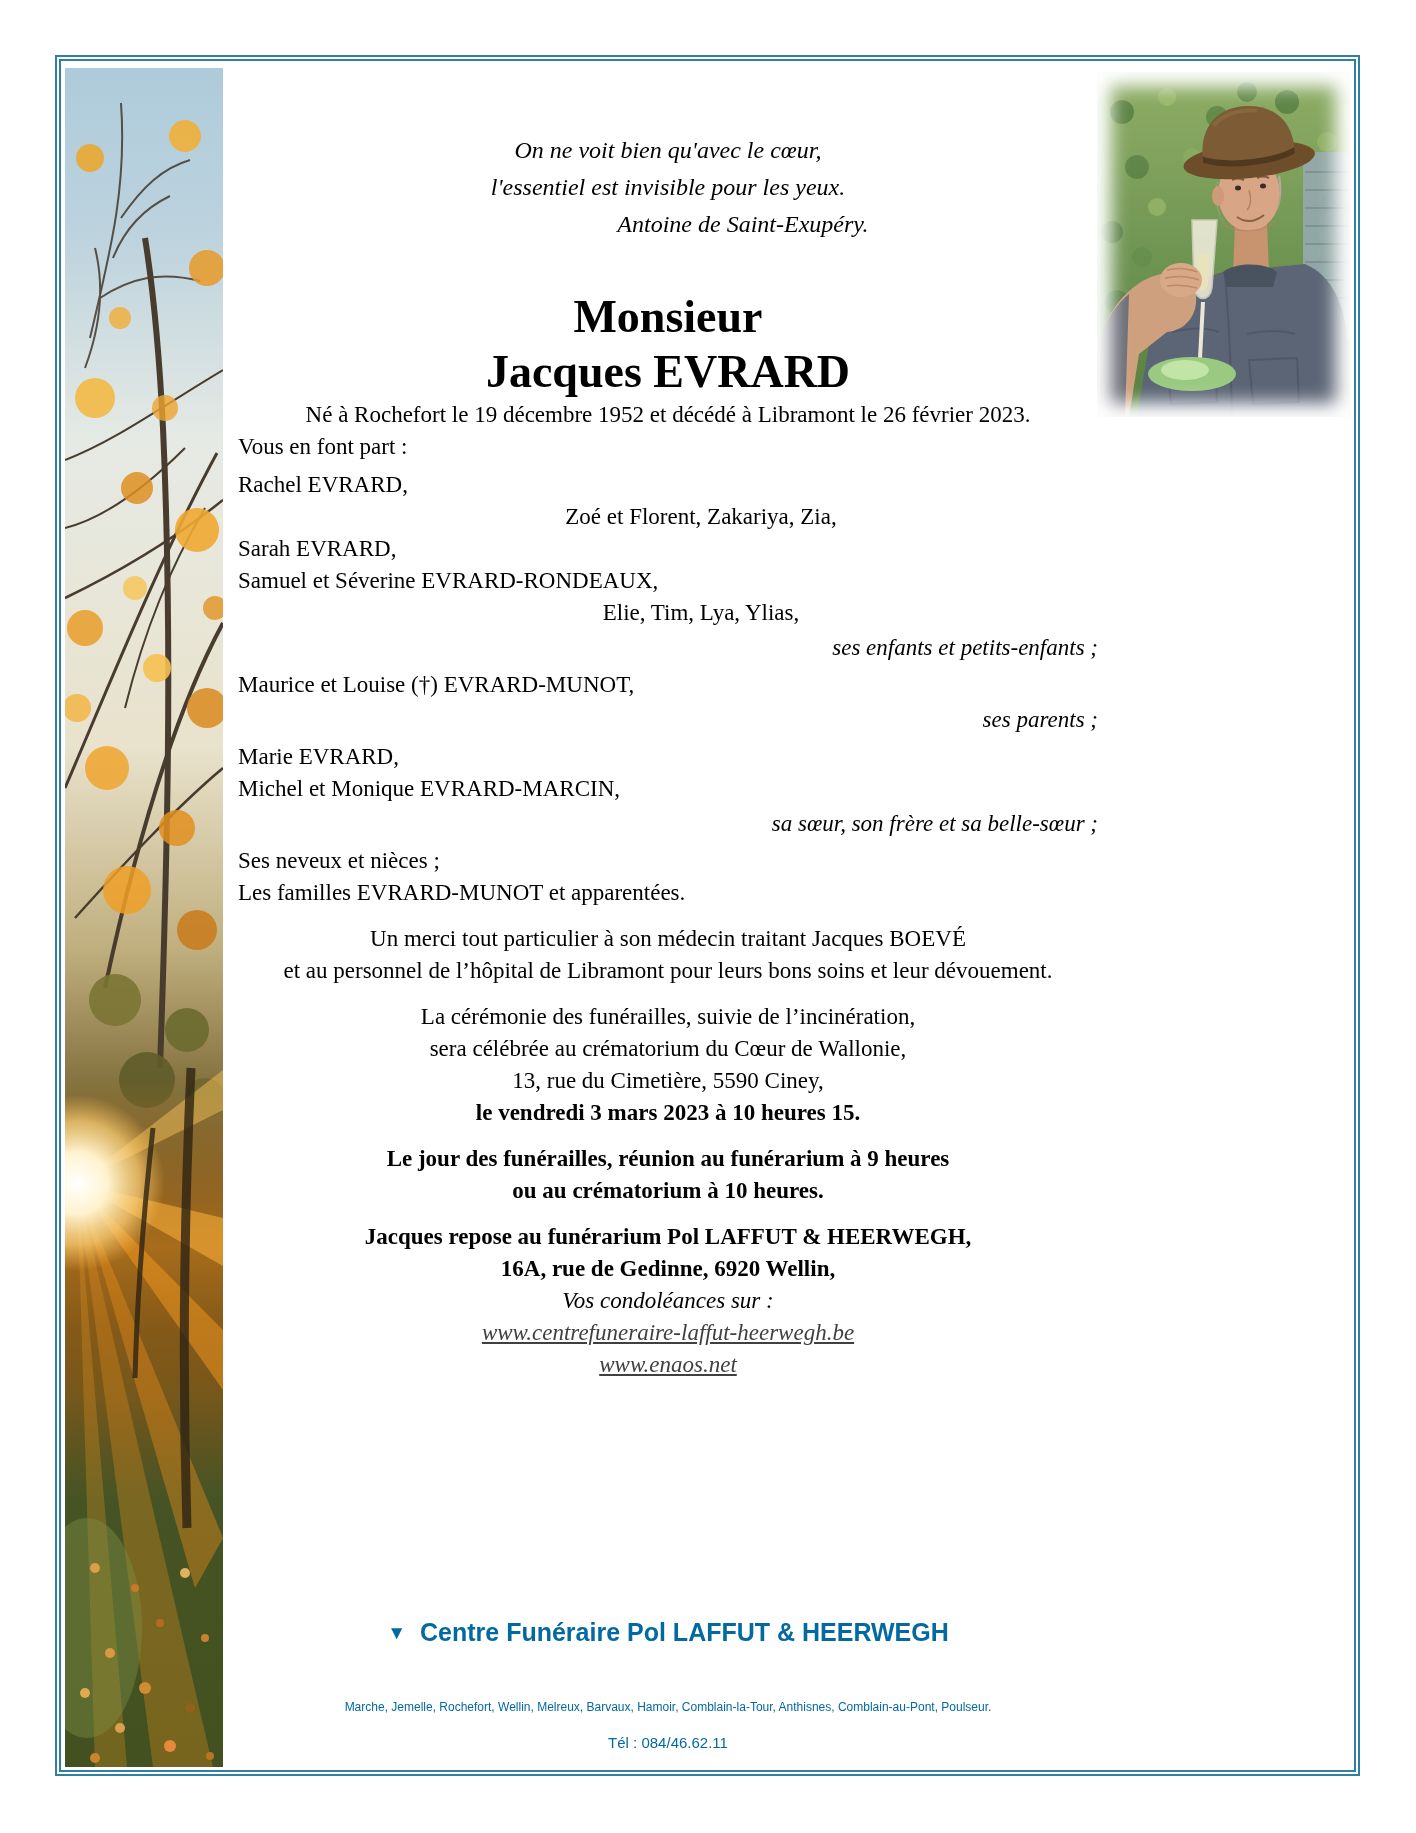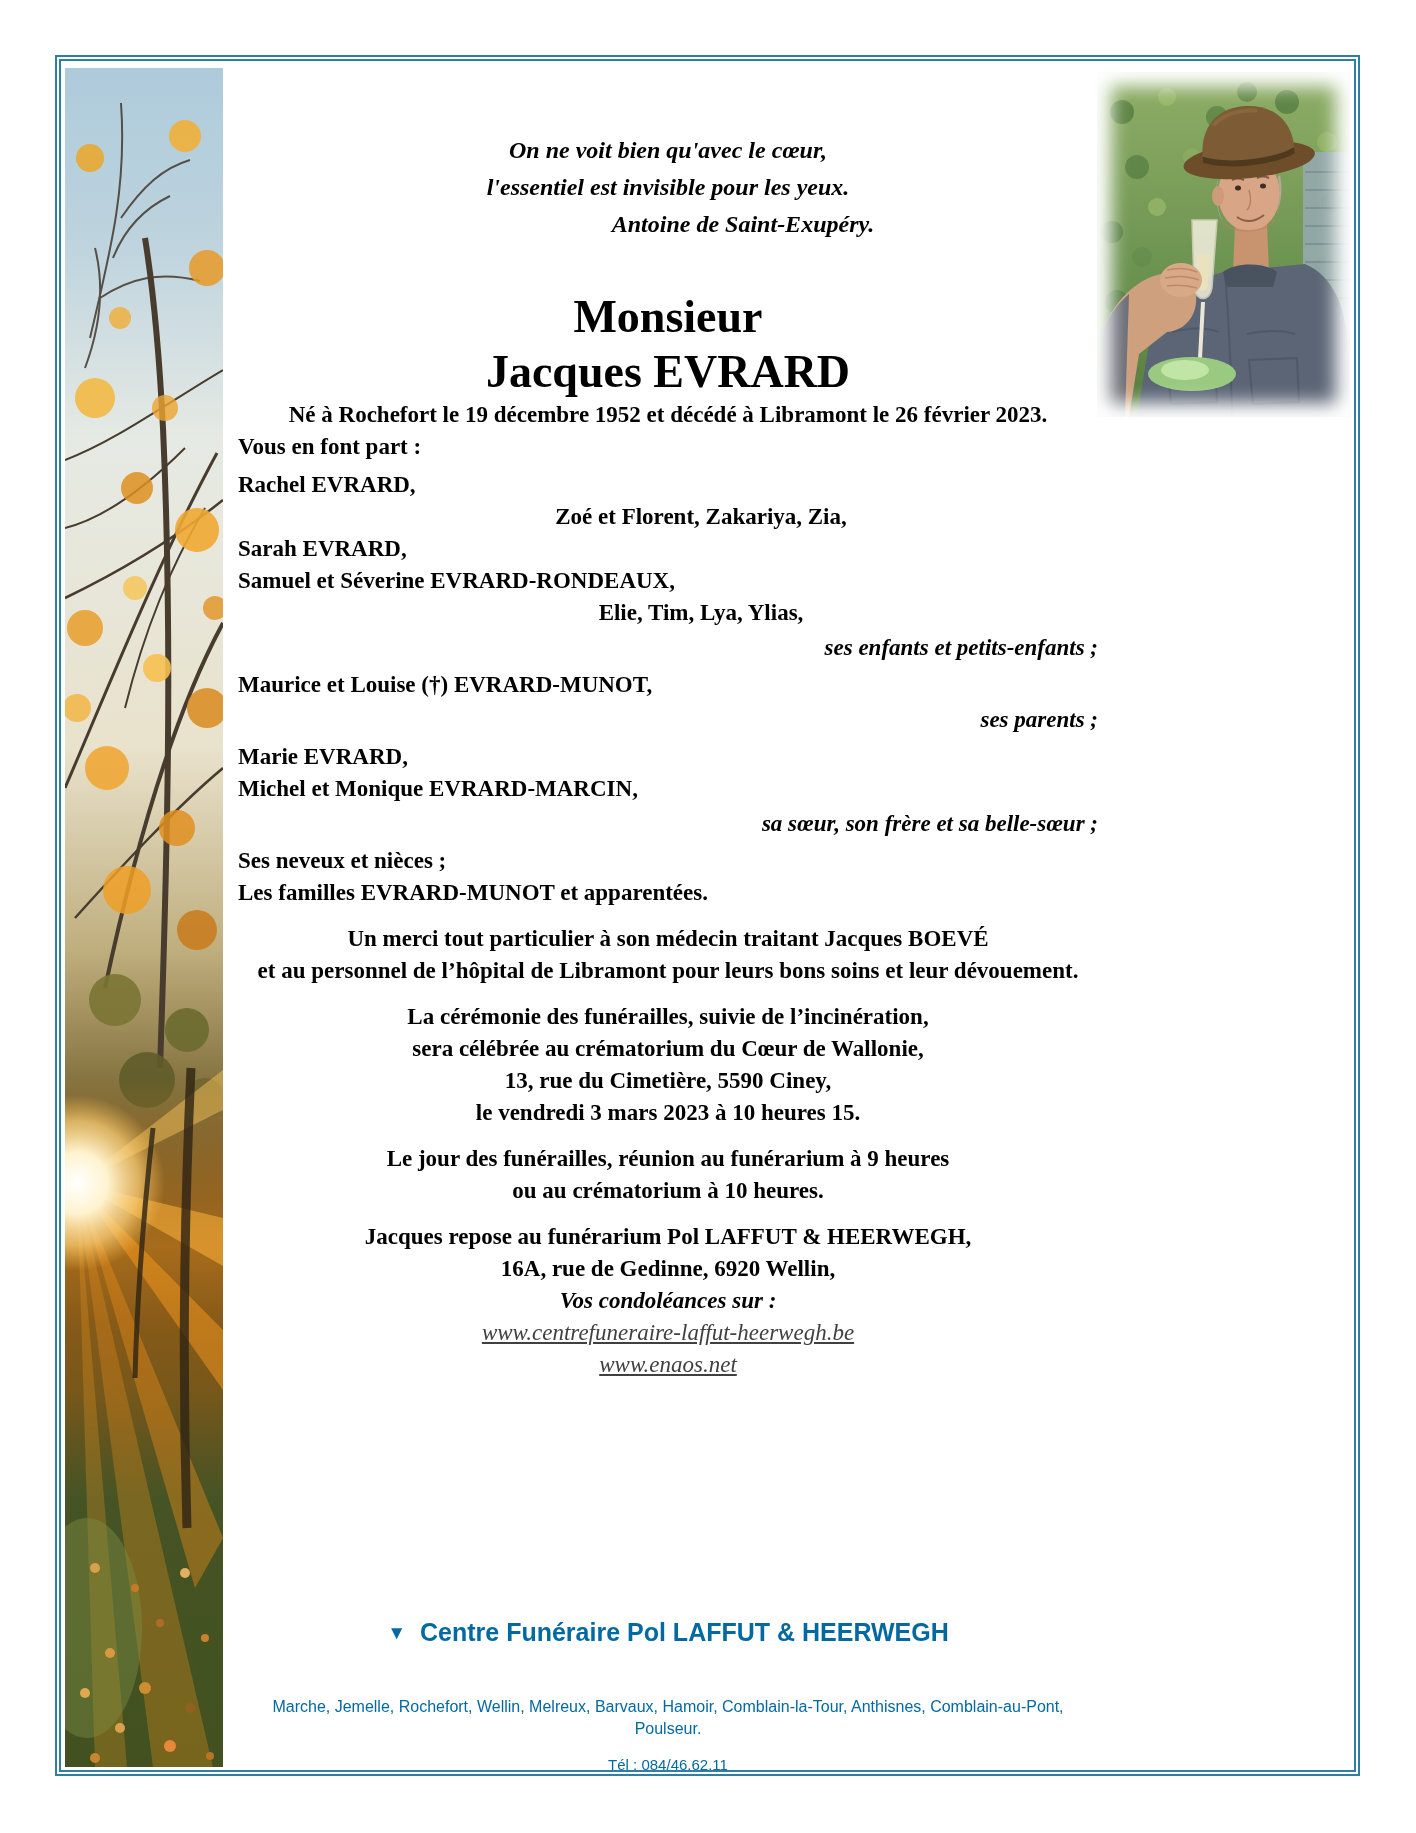--- a/index.html
+++ b/index.html
@@ -10,42 +10,42 @@
          border:2px solid #2e7fa3;}
   .frame::after{content:"";position:absolute;inset:2px;border:2px solid #2e7fa3;}
   
   .left-photo{position:absolute;left:65px;top:68px;width:158px;height:1699px;overflow:hidden;}
   .left-photo svg{display:block;}
   
   .portrait{position:absolute;left:1097px;top:72px;width:253px;height:345px;overflow:hidden;}
   .portrait::after{content:"";position:absolute;inset:0;box-shadow:inset 0 0 18px 14px #ffffff;pointer-events:none;}
   
   .content{position:absolute;left:238px;top:132px;width:860px;font-size:23px;line-height:32px;}
-  .content p{margin:0;font-weight:bold;}
+  .content p{margin:0;}
   .quote{font-style:italic;font-size:24px;line-height:37px;text-align:center;}
   .quote .attr{margin-left:150px;}
   .headline{margin-top:46px;text-align:center;font-weight:bold;font-size:46px;line-height:55px;}
   .lifespan{margin-top:22px;text-align:center;}
   .intro{margin-top:14px;}
   .family{margin-top:6px;}
   .fam{margin:0;}
   .fam.indent{padding-left:66px;text-align:center;}
   .fam.relation{text-align:right;font-style:italic;margin:3px 0 5px;}
   .nephews{margin-top:12px;}
   .families{margin-top:8px;}
   .block-c{margin-top:14px;text-align:center;}
   .block-c.bold, .bold{font-weight:bold;}
   .condolences{text-align:center;font-style:italic;}
   .link{display:block;color:#404040;text-decoration:underline;cursor:pointer;}
   
   .footer{position:absolute;left:238px;top:1615px;width:860px;text-align:center;
           font-family:"Liberation Sans", sans-serif;color:#0369a1;}
   .footer .company-line{font-size:25px;font-weight:bold;line-height:34px;}
   .footer .tri{font-size:19px;margin-right:14px;position:relative;top:-2px;}
-  .footer .locations{margin:0;margin-top:44px;font-size:16px;line-height:22px;}
+  .footer .locations{margin:0;margin-top:44px;font-size:12px;line-height:22px;}
   .footer .phone{margin:0;margin-top:16px;font-size:15px;}
 </style>
 </head>
 <body>
 
 <div class="page">
 
   <div class="frame"></div>
 
   <div class="left-photo">

